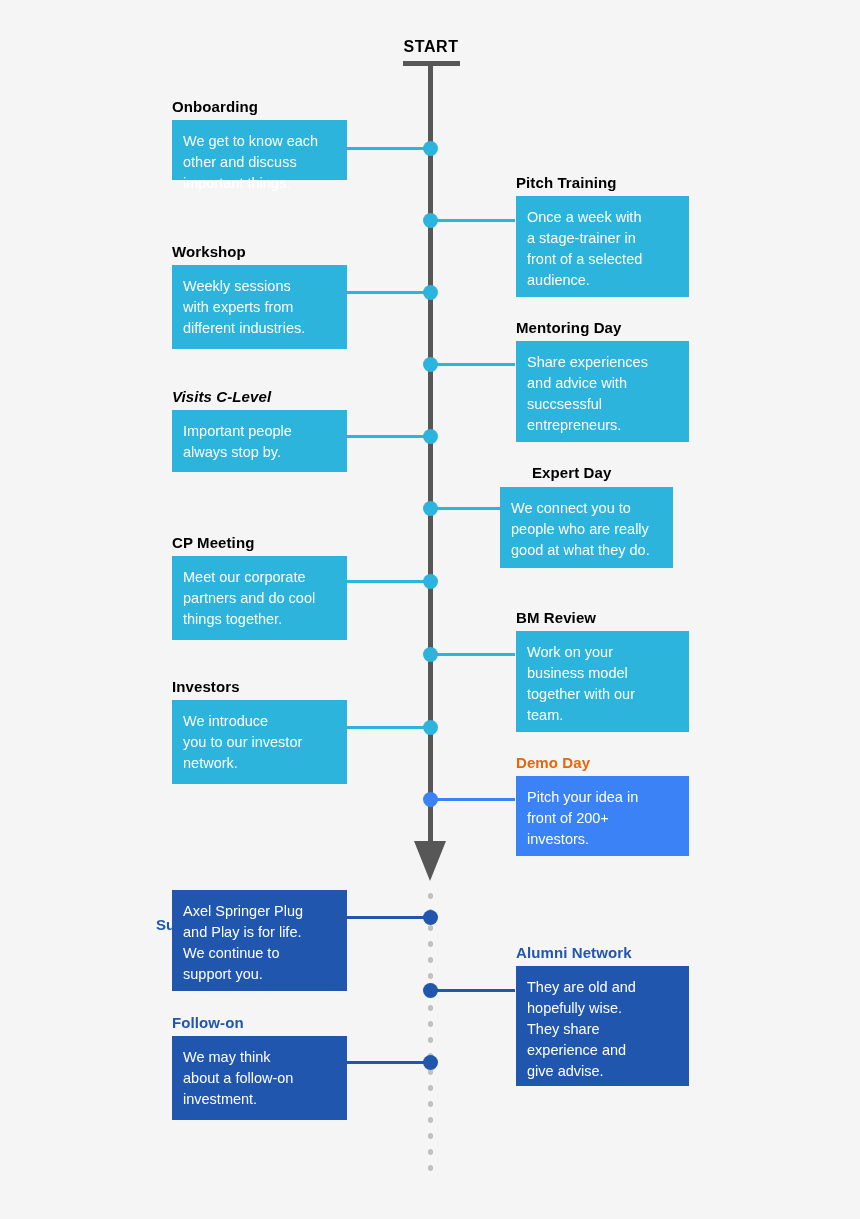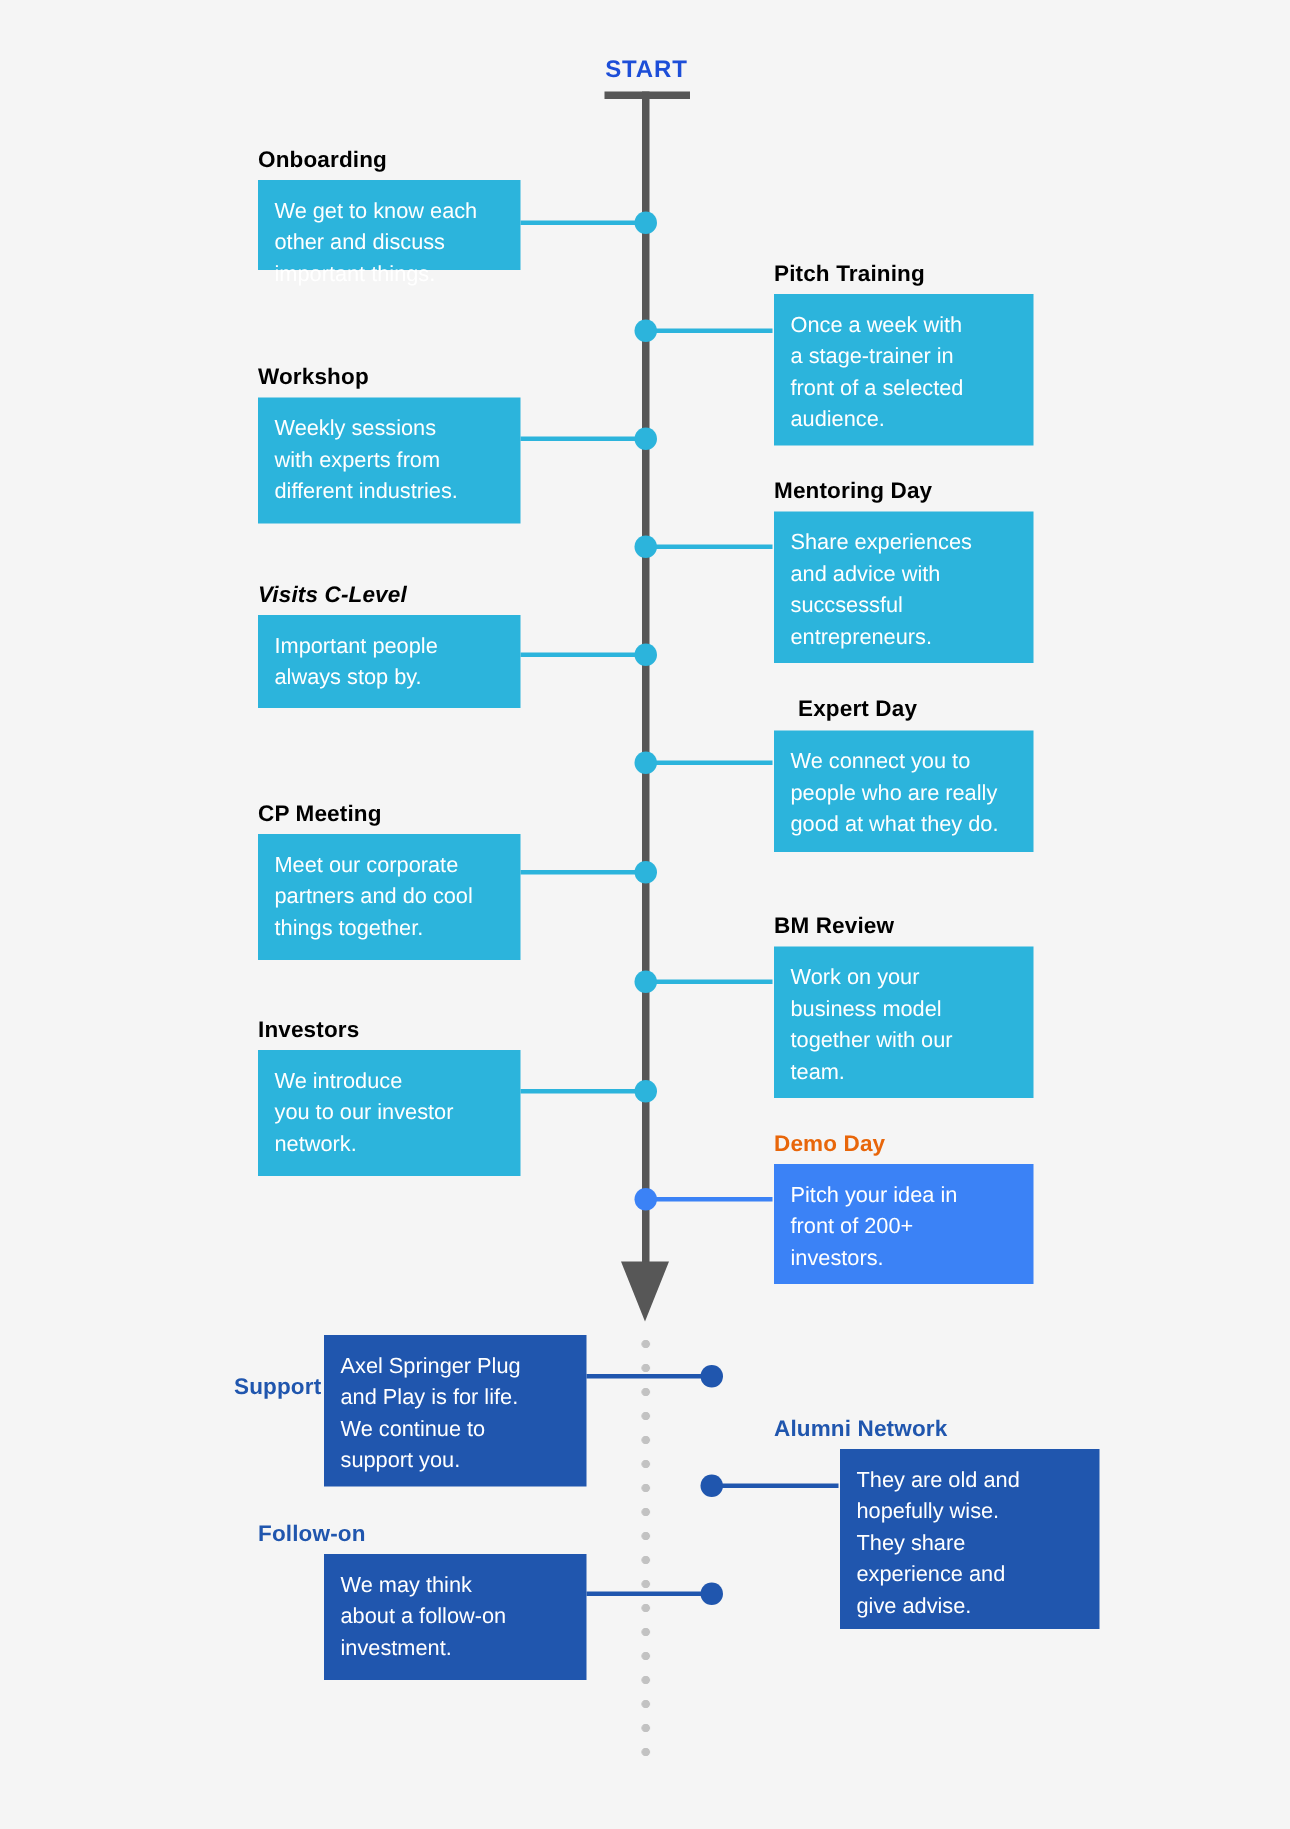--- a/index.html
+++ b/index.html
@@ -48,21 +48,21 @@
   
   .start-label {
     position: absolute;
     left: 331px;
     top: 38px;
     width: 200px;
     text-align: center;
     font-size: 16px;
     font-weight: bold;
     letter-spacing: 0.6px;
-    color: #1d4ed8;
+    color: #000000;
   }
   .start-bar {
     position: absolute;
     left: 403px;
     top: 61px;
     width: 57px;
     height: 5px;
     background: #575757;
   }
 
@@ -96,21 +96,21 @@
     line-height: 1.45;
     color: #ffffff;
   }
   .card span {
     display: block;
     white-space: pre-line;
   }
 
   .c-cyan   { background: #2cb4dc; }
   .c-orange { background: #3b82f6; }
-  .c-navy   { background: #2056ae; margin-left: 44px; }
+  .c-navy   { background: #2056ae; }
   .t-cyan   { color: #000000; }
   .t-orange { color: #e8660a; }
   .t-navy   { color: #2056ae; }
 </style>
 </head>
 <body>
 
 <div id="stage">
 
   <div class="spine-solid" style="top:61px; height:782px;"></div>
@@ -162,21 +162,21 @@
   <div class="node c-cyan" style="left:423px; top:429px;"></div>
   <div class="item-title t-cyan" style="left:172px; top:388px;font-style:italic;">Visits C-Level</div>
   <div class="card c-cyan" style="left:172px; top:410px; width:175px; height:62px;">
     <span>Important people
 always stop by.</span>
   </div>
 
   <div class="rail c-cyan" style="left:431px; top:507px; width:84px;"></div>
   <div class="node c-cyan" style="left:423px; top:501px;"></div>
   <div class="item-title t-cyan" style="left:532px; top:464px;">Expert Day</div>
-  <div class="card c-cyan" style="left:516px; top:487px; width:173px; height:81px;">
+  <div class="card c-cyan" style="left:500px; top:487px; width:173px; height:81px;">
     <span>We connect you to
 people who are really
 good at what they do.</span>
   </div>
 
   <div class="rail c-cyan" style="left:347px; top:580px; width:84px;"></div>
   <div class="node c-cyan" style="left:423px; top:574px;"></div>
   <div class="item-title t-cyan" style="left:172px; top:534px;">CP Meeting</div>
   <div class="card c-cyan" style="left:172px; top:556px; width:175px; height:84px;">
     <span>Meet our corporate

